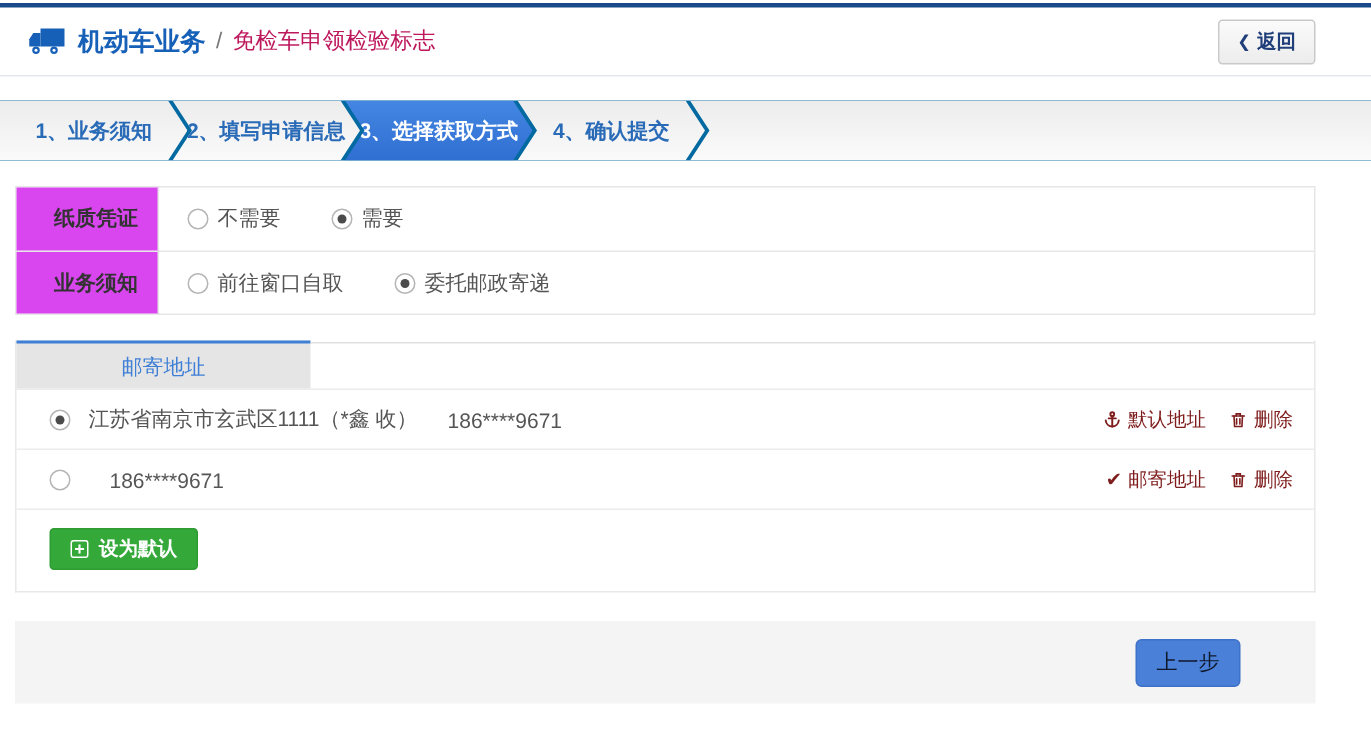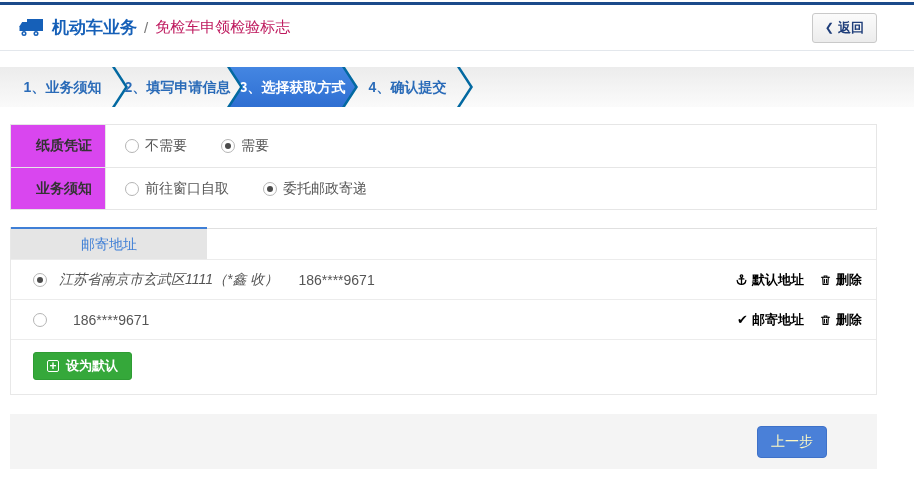--- a/index.html
+++ b/index.html
@@ -48,41 +48,41 @@
     width: 6px; height: 6px; border-radius: 50%; background: #4b4b4b; }
 
   
   .address-panel { margin: 17px 37px 0 10px; border: 1px solid #e8e8e8; border-top: none; }
   .panel-head { display: flex; height: 32px; }
   .mail-tab { width: 196px; border-top: 2px solid #3f7fd6; text-align: center;
     line-height: 30px; color: #3f7fd6; font-size: 14px; cursor: pointer; background:#e5e5e5; }
   .head-rest { flex: 1; border-top: 1px solid #e0e0e0; margin-top: 1px; }
   .addr-row { display: flex; align-items: center; height: 40px;
     border-top: 1px solid #ececec; padding: 0 14px 0 22px; font-size: 14px; color: #555; }
-  .addr-text { margin-left: 6px; font-style: italic; }
+  .addr-text { margin-left: 6px; }
   .addr-phone { margin-left: 20px; }
   .addr-actions { margin-left: auto; display: flex; align-items: center; gap: 15px;
-    color: #000000; font-size: 13px; font-weight: bold; }
+    color: #7f1d1d; font-size: 13px; font-weight: normal; }
   .action { display: flex; align-items: center; gap: 4px; cursor: pointer; }
   .action svg { display: block; }
   .check-glyph { font-size: 13px; }
   .new-addr-row { padding: 12px 22px 14px; border-top: 1px solid #ececec; }
   .green-btn { display: inline-flex; align-items: center; gap: 7px; background: #35a83a;
     border: 1px solid #2e9c33; color: #fff; font-size: 13px; font-weight: bold;
     padding: 0 13px; height: 28px; border-radius: 3px; cursor: pointer; font-family: inherit; }
   .plus-box { width: 12px; height: 12px; border: 1px solid #fff; border-radius: 2px;
     display: flex; align-items: center; justify-content: center;
     font-size: 12px; line-height: 10px; font-weight: bold; }
 
   
   .footer { margin: 19px 37px 0 10px; height: 55px; background: #f4f4f4;
     display: flex; align-items: center; justify-content: flex-end; gap: 20px;
     padding-right: 50px; }
   .nav-btn { background: #4a80d8; border: 1px solid #3e71c8; border-radius: 4px;
-    color: #fef9c3; font-size: 14px; padding: 6px 13px; cursor: pointer; font-family: inherit; text-align: center; }
+    color: #0f172a; font-size: 14px; padding: 6px 13px; cursor: pointer; font-family: inherit; text-align: center; }
 </style>
 </head>
 <body>
 
 <div class="top-line"></div>
 
 <div class="header">
   <span class="truck">
     <svg width="26" height="19" viewBox="0 0 26 19">
       <g fill="#1660b8">

